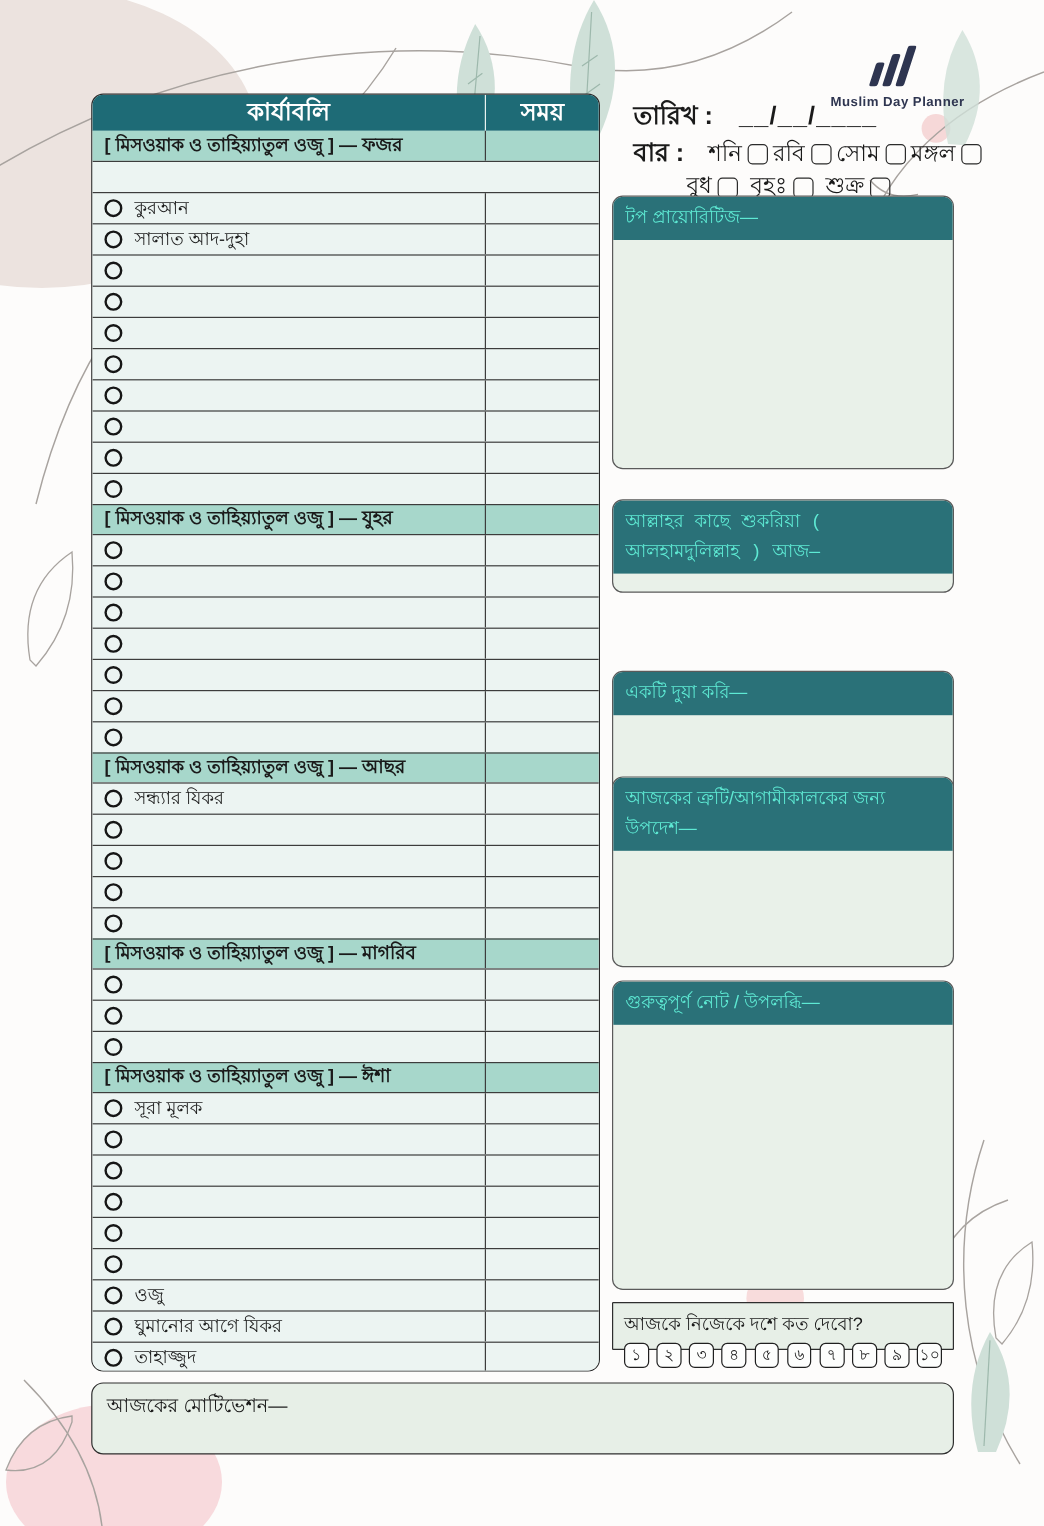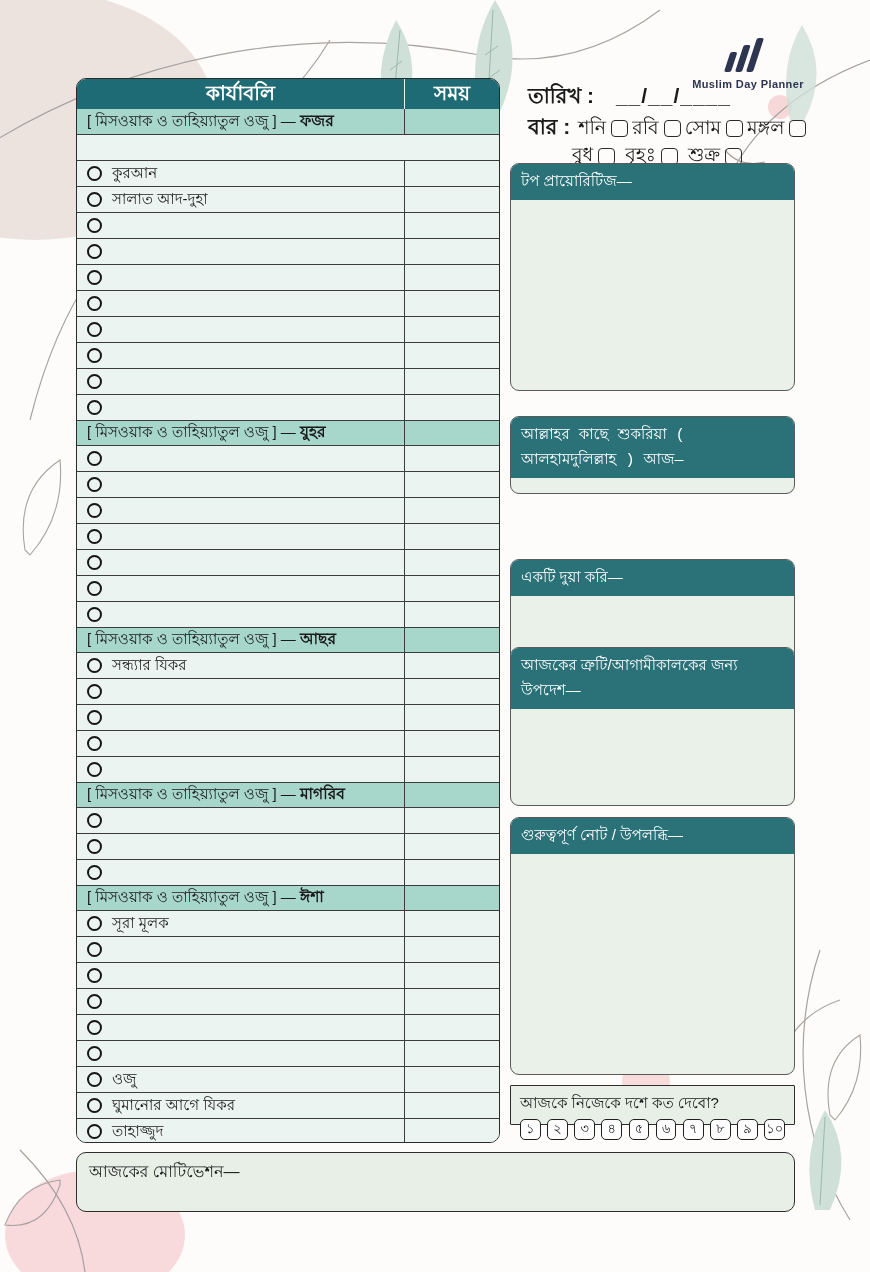--- a/index.html
+++ b/index.html
@@ -14,50 +14,50 @@
   .decor { position:absolute; inset:0; z-index:0; pointer-events:none; }
   .page { position:absolute; inset:0; z-index:1; }
 
   
   .logo { position:absolute; left:688px; top:38px; width:120px; text-align:center; }
   .logo-text { font-size:11px; font-weight:bold; letter-spacing:.4px; color:var(--navy); margin-top:2px; }
 
   
   .dateline { position:absolute; left:528px; top:80px; font-size:21px; font-weight:bold; }
   .dateline .blank { font-weight:bold; letter-spacing:1px;margin-left:16px; }
-  .dayline { position:absolute; left:528px; top:111px; font-size:19px; display:flex; align-items:center; gap:6px; }
+  .dayline { position:absolute; left:528px; top:111px; font-size:19px; display:flex; align-items:center; gap:18px; }
   .dayline .lbl { font-weight:bold; font-size:21px; margin-right:2px; }
   .dayline2 { position:absolute; left:572px; top:140px; font-size:19px; display:flex; align-items:center; gap:6px; }
   .daychip { display:inline-flex; align-items:center; gap:5px; margin-right:4px; }
   .checkbox { width:17px; height:17px; border:1.6px solid #2b2b2b; border-radius:4px; background:transparent; display:inline-block; }
 
   
   .table {
     position:absolute; left:76px; top:78px; width:424px; height:1065px;
     border:1.6px solid #2b2b2b; border-radius:10px; overflow:hidden;
     display:flex; flex-direction:column; background:var(--rowbg);
   }
   .row { display:flex; flex:1 1 auto; border-top:1px solid #3c3c3c; }
   .row:first-child { border-top:none; }
   .cell { display:flex; align-items:center; }
   .cell.act { flex:0 0 328px; padding-left:10px; border-right:1px solid #3c3c3c; }
   .cell.time { flex:1 1 auto; }
   .head-row { background:var(--teal); height:30px; flex:0 0 30px; }
   .head-row .cell { color:#fff; font-weight:bold; font-size:20px; justify-content:center; }
   .head-row .cell.act { border-right:1.5px solid #e8f2f0; padding-left:0; }
   .section-row { background:var(--sectteal); height:25px; flex:0 0 25px; }
-  .section-row .sec-text { font-size:15px; }
+  .section-row .sec-text { font-size:15px;font-weight:bold; }
   .section-row .sec-text b { font-size:15.5px; }
   .item-row { background:var(--rowbg); height:26px; flex:0 0 26px; }
   .circle { width:15px; height:15px; border:2px solid #161616; border-radius:50%; display:inline-block; flex:0 0 15px; margin-right:10px; }
   .task-label { font-size:15px; }
 
   
   .box { position:absolute; left:510px; width:285px; border:1.2px solid #5a5a5a; border-radius:9px; overflow:hidden; background:var(--boxbody); }
-  .box-header { background:var(--boxteal); color:#ffffff; font-size:15px; padding:5px 10px 6px; }
+  .box-header { background:var(--boxteal); color:#5eead4; font-size:15px; padding:5px 10px 6px; }
   .box-1 { top:163px; height:228px; }
   .box-2 { top:416px; height:78px;font-family:Liberation Mono, monospace; }
   .box-3 { top:517px; height:119px;margin-top:42px; }
   .box-4 { top:647px; height:159px; }
   .box-5 { top:817px; height:258px; }
 
   
   .rating { position:absolute; left:510px; top:1085px; width:285px; height:40px;
     background:var(--panel); border:1.6px solid #2e2e2e; border-radius:1px; padding:5px 9px; }
   .rating-q { font-size:15px; }

